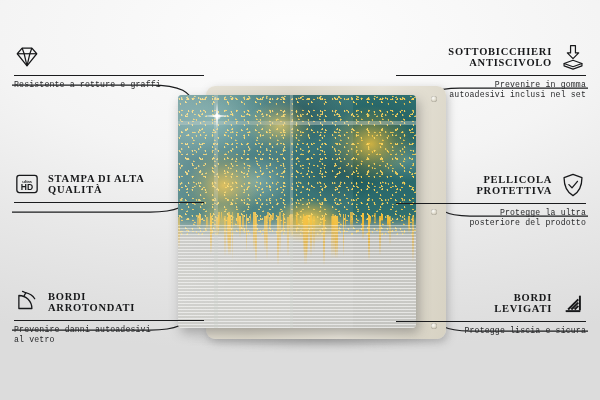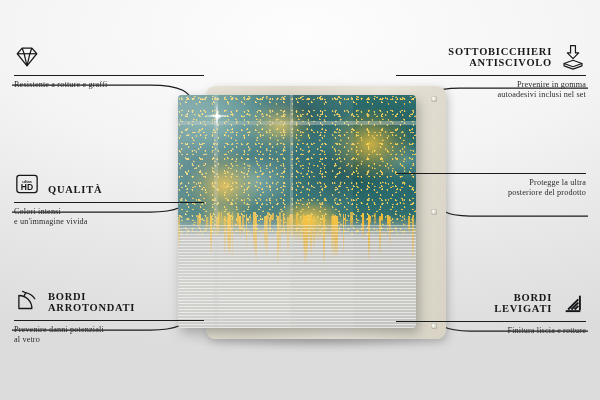--- a/index.html
+++ b/index.html
@@ -121,21 +121,21 @@
   .co-head{display:flex;align-items:center;gap:8px;min-height:30px;}
   .callout.right .co-head{flex-direction:row-reverse;}
   .co-title{
     font-size:10.5px;line-height:11.5px;letter-spacing:.75px;
     color:#17181a;font-weight:700;text-transform:uppercase;
     font-family:"Liberation Serif", serif;
   }
   .rule{height:1.15px;background:#1b1c1e;margin:3px 0 4px 0;}
   .co-desc{
     font-size:8.2px;line-height:10.2px;color:#2a2b2d;letter-spacing:.15px;
-    font-family:Liberation Serif, serif;white-space:pre-line;
+    font-family:Liberation Mono, monospace;white-space:pre-line;
   }
   .ico{width:26px;height:26px;flex:0 0 26px;display:block;}
   .ico svg{display:block;width:26px;height:26px;}
 
   
   #leaders{position:absolute;inset:0;pointer-events:none;}
 </style>
 </head>
 <body>
 
@@ -284,60 +284,67 @@
 
   <div class="callout left" style="top:169px;">
     <div class="co-head">
       <span class="ico">
         <svg viewBox="0 0 32 32">
           <rect x="3.5" y="5.5" width="25" height="21" rx="3" fill="none" stroke="#17181a" stroke-width="1.6"></rect>
           <text x="16" y="14.2" font-family="Liberation Sans, sans-serif" font-size="5.4" font-weight="700" text-anchor="middle" fill="#17181a">ultra</text>
           <text x="16" y="23.4" font-family="Liberation Sans, sans-serif" font-size="10.5" font-weight="700" text-anchor="middle" fill="#17181a">HD</text>
         </svg>
       </span>
-      <span class="co-title"><br><span>QUALITÀ</span></span>
-    </div>
-    <div class="rule"></div>
-    <div class="co-desc">Colori intensi
-e un'immagine vivida</div>
+      <span class="co-title"><span>STAMPA DI ALTA</span><br><span>QUALITÀ</span></span>
+    </div>
+    <div class="rule"></div>
   </div>
 
   <div class="callout left" style="top:287px;">
     <div class="co-head">
       <span class="ico">
         <svg viewBox="0 0 32 32" fill="none" stroke="#17181a" stroke-width="1.6" stroke-linecap="round" stroke-linejoin="round">
           <path d="M6 8 L6 24 L22 24 C22 15 15 8 6 8 Z"></path>
           <path d="M14 4.5 C19 5.5 23 8 25.5 12"></path>
           <path d="M10.5 3 L14.5 4.6 L12.6 8.2"></path>
         </svg>
       </span>
       <span class="co-title"><span>BORDI</span><br><span>ARROTONDATI</span></span>
     </div>
     <div class="rule"></div>
-    <div class="co-desc">Prevenire danni potenziali
+    <div class="co-desc">Prevenire danni autoadesivi
 al vetro</div>
   </div>
 
   <div class="callout right" style="top:42px;text-align:right;">
     <div class="co-head">
       <span class="ico">
         <svg viewBox="0 0 32 32" fill="none" stroke="#17181a" stroke-width="1.5" stroke-linejoin="round">
           <path d="M13 2 L19 2 L19 11 L23 11 L16 18 L9 11 L13 11 Z"></path>
           <path d="M16 20 L27 24 L16 28 L5 24 Z"></path>
           <path d="M5 24 L5 27 L16 31 L27 27 L27 24"></path>
         </svg>
       </span>
       <span class="co-title"><span>SOTTOBICCHIERI</span><br><span>ANTISCIVOLO</span></span>
     </div>
     <div class="rule"></div>
     <div class="co-desc">Prevenire in gomma
 autoadesivi inclusi nel set</div>
   </div>
 
   <div class="callout right" style="top:170px;">
+    <div class="co-head">
+      <span class="ico">
+        <svg viewBox="0 0 32 32" fill="none" stroke="#17181a" stroke-width="1.6" stroke-linecap="round" stroke-linejoin="round">
+          <path d="M16 3 L27 7 C27 17 23 25 16 29 C9 25 5 17 5 7 Z"></path>
+          <path d="M11 15.5 L14.8 19.5 L21.5 11.5"></path>
+        </svg>
+      </span>
+      <span class="co-title"><span>PELLICOLA</span><br><span>PROTETTIVA</span></span>
+    </div>
     <div class="rule"></div>
     <div class="co-desc">Protegge la ultra
 posteriore del prodotto</div>
   </div>
 
   <div class="callout right" style="top:288px;">
     <div class="co-head">
       <span class="ico">
         <svg viewBox="0 0 32 32">
           <g stroke="#17181a" stroke-width="2.4" stroke-linecap="butt">
@@ -345,16 +352,16 @@
             <path d="M24.5 25 L24.5 7"></path>
             <path d="M10 24 L22.5 11.5"></path>
             <path d="M14 24 L22.5 15.5"></path>
             <path d="M18 24 L22.5 19.5"></path>
           </g>
         </svg>
       </span>
       <span class="co-title"><span>BORDI</span><br><span>LEVIGATI</span></span>
     </div>
     <div class="rule"></div>
-    <div class="co-desc">Finitura liscia e rotture</div>
+    <div class="co-desc">Protegge liscia e sicura</div>
   </div>
 
 </div>
 
 </body></html>

